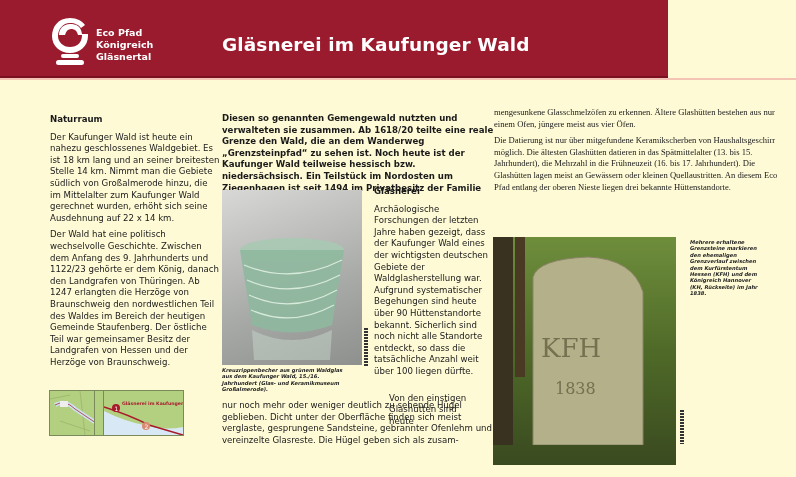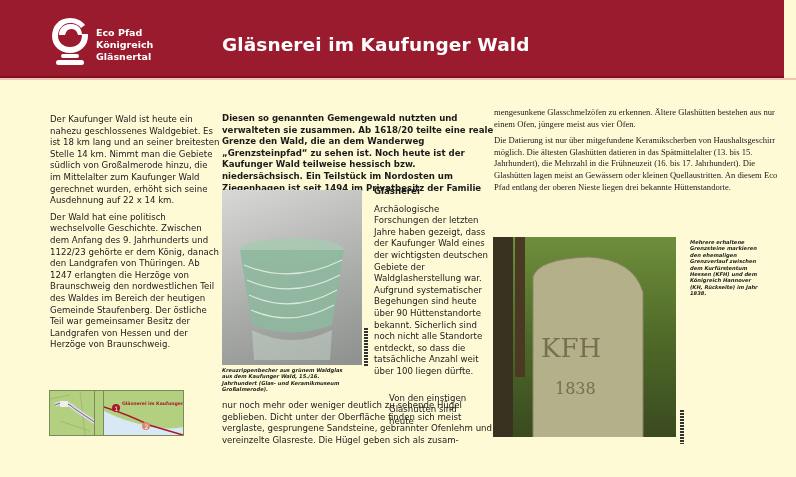--- a/index.html
+++ b/index.html
@@ -1,17 +1,17 @@
 <!DOCTYPE html>
 <html><head>
 <meta charset="utf-8">
 <style>
   html, body { margin:0; padding:0; }
   body { width:796px; height:477px; overflow:hidden; background:#fefad6; font-family:"DejaVu Sans", sans-serif; color:#1a1a1a; position:relative; }
-  .header { position:absolute; left:0; top:0; width:784px; height:76px; background:#9b1b2e; border-bottom:2px solid #7a1020; }
+  .header { position:absolute; left:0; top:0; width:668px; height:76px; background:#9b1b2e; border-bottom:2px solid #7a1020; }
   .header-line { position:absolute; left:0; top:78px; width:796px; height:2px; background:#f3c4b4; }
   .logo { position:absolute; left:48px; top:14px; width:44px; height:56px; }
   .brand { position:absolute; left:96px; top:27px; color:#fff; font-size:9.5px; line-height:12px; font-weight:bold; }
   .brand div { white-space:nowrap; }
   .title { position:absolute; left:222px; top:34px; color:#fff; font-size:18.5px; font-weight:bold; letter-spacing:0.1px; white-space:nowrap; }
   .txt { position:absolute; font-size:8.6px; line-height:11.6px; color:#1a1a1a; }
   .txt p { margin:0 0 5px 0; }
   .h { font-weight:bold; font-size:8.6px; margin-bottom:6px; }
   .caption { position:absolute; font-size:5.2px; line-height:6.4px; font-style:italic; font-weight:bold; color:#222; }
   .credit { position:absolute; width:4px; height:38px; background:repeating-linear-gradient(#333 0 2px, transparent 2px 3px); }
@@ -30,20 +30,21 @@
   <div class="brand">
     <div>Eco Pfad</div>
     <div>Königreich</div>
     <div>Gläsnertal</div>
   </div>
   <div class="title">Gläsnerei im Kaufunger Wald</div>
 </div>
 <div class="header-line"></div>
 
 <div class="txt" style="left:50px; top:114px; width:170px;">
+  <div class="h">Naturraum</div>
   <p>Der Kaufunger Wald ist heute ein nahezu geschlossenes Waldgebiet. Es ist 18 km lang und an seiner breitesten Stelle 14 km. Nimmt man die Gebiete südlich von Großalmerode hinzu, die im Mittelalter zum Kaufunger Wald gerechnet wurden, erhöht sich seine Ausdehnung auf 22 x 14 km.</p>
   <p>Der Wald hat eine politisch wechselvolle Geschichte. Zwischen dem Anfang des 9. Jahrhunderts und 1122/23 gehörte er dem König, danach den Landgrafen von Thüringen. Ab 1247 erlangten die Herzöge von Braunschweig den nordwestlichen Teil des Waldes im Bereich der heutigen Gemeinde Staufenberg. Der östliche Teil war gemeinsamer Besitz der Landgrafen von Hessen und der Herzöge von Braunschweig.</p>
 </div>
 
 <div class="map" style="left:49px; top:390px; width:77px; height:44px; background:#a9c77a;">
   <svg width="77" height="44">
     <rect width="77" height="44" fill="#b3cf80"></rect>
     <path d="M0 8 L20 4 M10 30 L40 40 M50 0 L70 30 M30 0 L35 44" stroke="#93ad67" stroke-width="0.6" fill="none"></path>
     <path d="M5 14 Q15 8 25 18 Q40 28 55 38 L72 42" stroke="#cfe0f0" stroke-width="4" fill="none"></path>
     <path d="M5 14 Q15 8 25 18 Q40 28 55 38 L72 42" stroke="#a23030" stroke-width="0.8" fill="none"></path>
@@ -86,21 +87,21 @@
 </div>
 <div class="txt" style="left:222px; top:400px; width:275px;">
   <p>nur noch mehr oder weniger deutlich zu sehende Hügel geblieben. Dicht unter der Oberfläche finden sich meist verglaste, gesprungene Sandsteine, gebrannter Ofenlehm und vereinzelte Glasreste. Die Hügel geben sich als zusam-</p>
 </div>
 
 <div class="txt" style="left:494px; top:107px; width:295px;font-family:Liberation Serif, serif;">
   <p>mengesunkene Glasschmelzöfen zu erkennen. Ältere Glashütten bestehen aus nur einem Ofen, jüngere meist aus vier Öfen.</p>
   <p>Die Datierung ist nur über mitgefundene Keramikscherben von Haushaltsgeschirr möglich. Die ältesten Glashütten datieren in das Spätmittelalter (13. bis 15. Jahrhundert), die Mehrzahl in die Frühneuzeit (16. bis 17. Jahrhundert). Die Glashütten lagen meist an Gewässern oder kleinen Quellaustritten. An diesem Eco Pfad entlang der oberen Nieste liegen drei bekannte Hüttenstandorte.</p>
 </div>
 
-<div class="photo" style="left:493px; top:237px; width:183px; height:200px; background:linear-gradient(180deg,#6f8e3c 0%,#4f6a28 50%,#3a4a20 100%);">
+<div class="photo" style="left:493px; top:237px; width:183px; height:228px; background:linear-gradient(180deg,#6f8e3c 0%,#4f6a28 50%,#3a4a20 100%);">
   <svg width="183" height="208">
     <rect x="0" y="0" width="20" height="208" fill="#3a3220"></rect>
     <rect x="22" y="0" width="10" height="140" fill="#4a3a24"></rect>
     <path d="M40 40 Q45 22 95 20 Q140 22 150 55 L150 208 L40 208 Z" fill="#b4b08a"></path>
     <path d="M40 40 Q45 22 95 20 Q140 22 150 55 L150 208 L40 208 Z" fill="none" stroke="#8a8466" stroke-width="1"></path>
     <text x="48" y="120" font-size="26" fill="#75704f" font-family="DejaVu Serif, serif">KFH</text>
     <text x="62" y="157" font-size="16" fill="#75704f" font-family="DejaVu Serif, serif">1838</text>
   </svg>
 </div>
 <div class="credit" style="left:680px; top:410px; height:34px;"></div>

